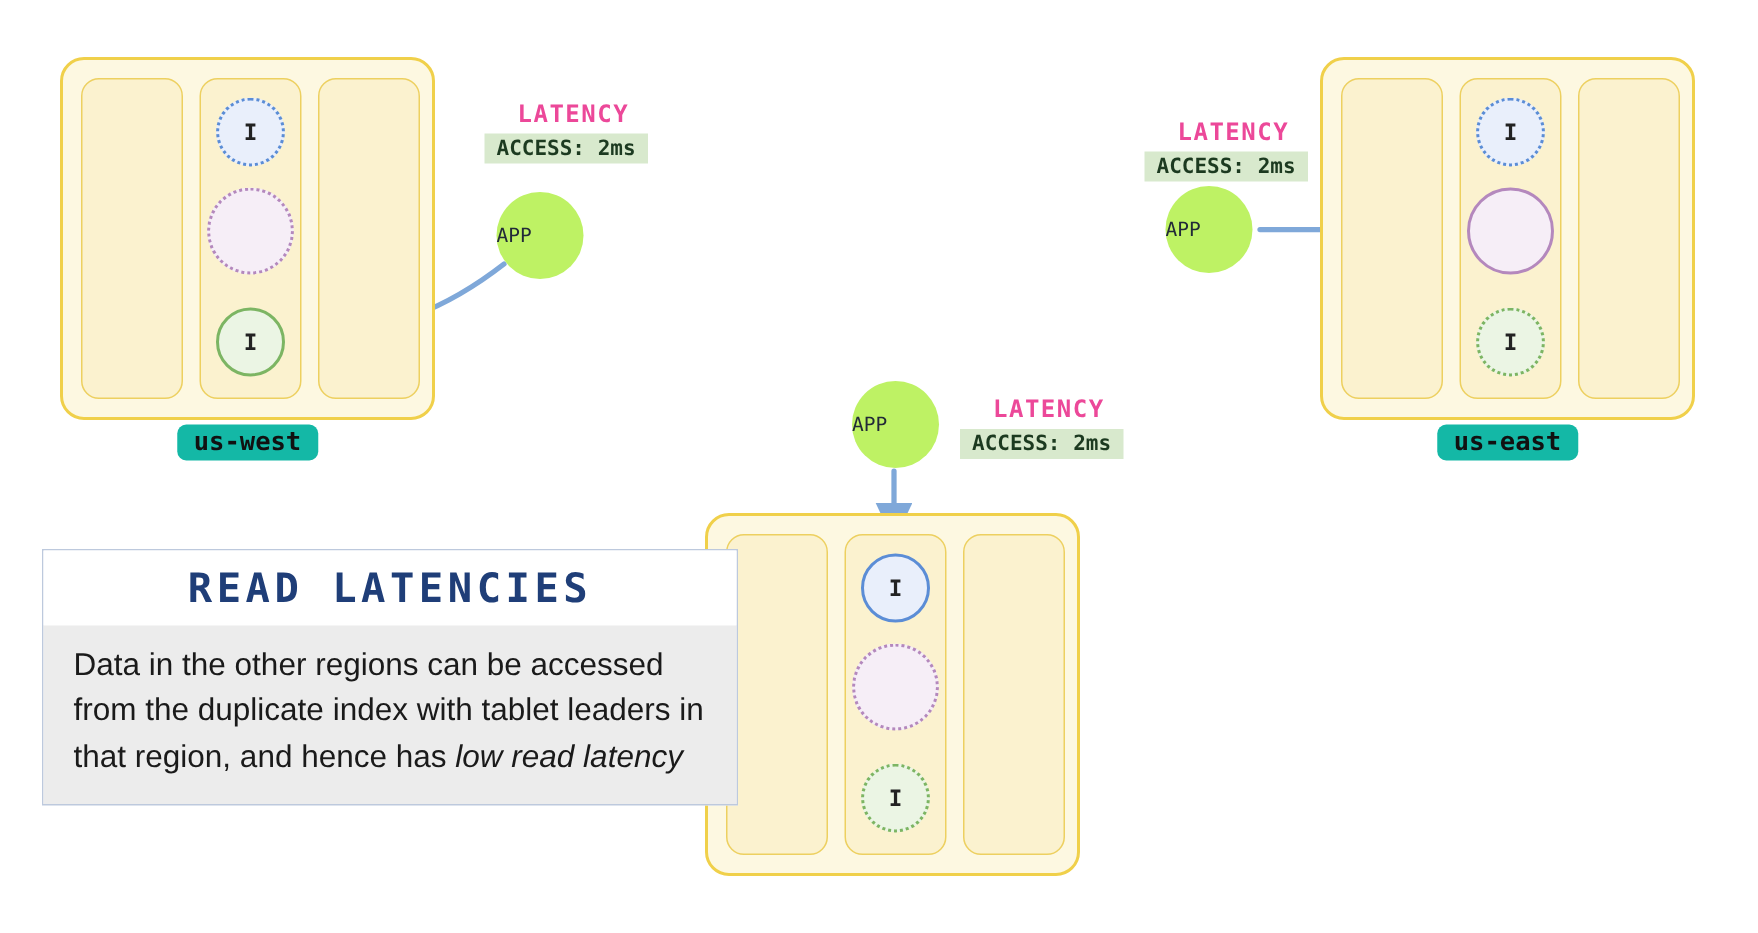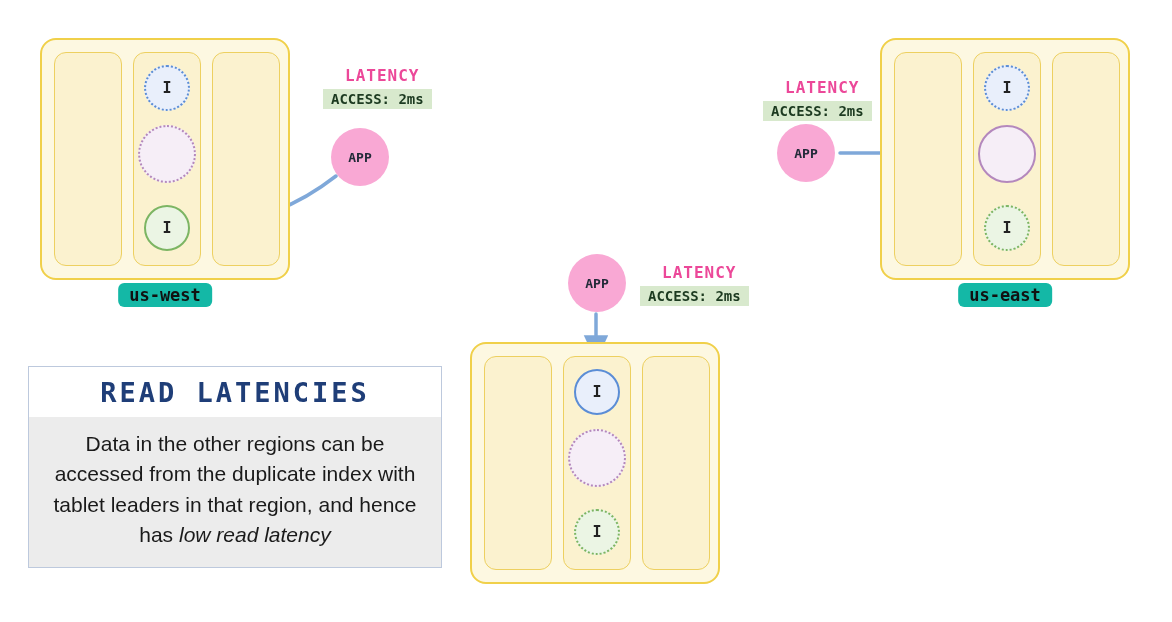--- a/index.html
+++ b/index.html
@@ -34,43 +34,43 @@
   .node.purple { background:#f6eef7; border:2px solid #b488bd; }
   .node.green  { background:#ebf5e4; border:2px solid #7cb563; }
   .node.dotted { border-style:dotted; }
   .node.solid  { border-style:solid; }
 
   .region-label { position:absolute; top:calc(100% + 5px); left:50%; transform:translateX(-50%);
                   background:#14b8a6; padding:2px 11px; border-radius:6px; white-space:nowrap;
                   font-family:"DejaVu Sans Mono", monospace; font-weight:bold; font-size:17px; color:#111; }
 
   
-  .app { position:absolute; width:58px; height:58px; border-radius:50%; background:#f9a8d4;
-         display:flex; align-items:center; justify-content:center;
-         font-family:"DejaVu Sans Mono", monospace; font-weight:bold; font-size:13px; color:#222a38; }
+  .app { position:absolute; width:58px; height:58px; border-radius:50%; background:#bef264;
+         display:flex; align-items:center; justify-content:flex-start;
+         font-family:"DejaVu Sans Mono", monospace; font-weight:normal; font-size:13px; color:#222a38; }
   #app-west    { left:331px; top:128px; }
   #app-east    { left:777px; top:124px; }
   #app-central { left:568px; top:254px; }
 
   
   .latency { position:absolute; }
   #latency-west    { left:323px; top:66px; }
   #latency-east    { left:763px; top:78px; }
   #latency-central { left:640px; top:263px; }
   .latency-title { font-family:"DejaVu Sans Mono", monospace; font-weight:bold; font-size:16px;
                    letter-spacing:1px; color:#ec4899; margin-left:22px; margin-bottom:4px; }
   .latency-badge { display:inline-block; font-family:"DejaVu Sans Mono", monospace; font-weight:bold;
                    font-size:14px; background:#d8e9cd; color:#1c3a20; padding:2px 8px; }
 
   
-  .info-box { position:absolute; left:28px; top:366px; width:414px; border:1px solid #bdc9dd; background:#ffffff; }
+  .info-box { position:absolute; left:28px; top:366px; width:464px; border:1px solid #bdc9dd; background:#ffffff; }
   .info-title { padding:10px 0 9px 0; text-align:center; background:#ffffff;
                 font-family:"DejaVu Sans Mono", monospace; font-weight:bold; font-size:27px;
                 letter-spacing:3px; color:#1f3e78; }
-  .info-body { background:#ececec; padding:12px 20px 16px 20px; text-align:center;
+  .info-body { background:#ececec; padding:12px 20px 16px 20px; text-align:left;
                font-size:21px; line-height:1.45; color:#1a1a1a; }
   .info-body .it { font-style:italic; }
 </style>
 </head>
 <body>
 
 <div class="canvas">
 
   <svg class="arrows" viewBox="0 0 1172 622">
     <defs>

